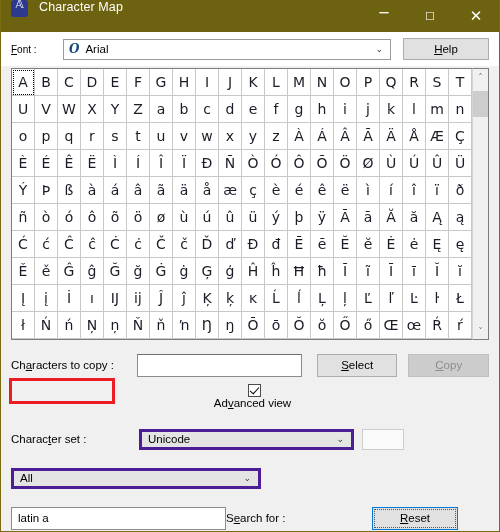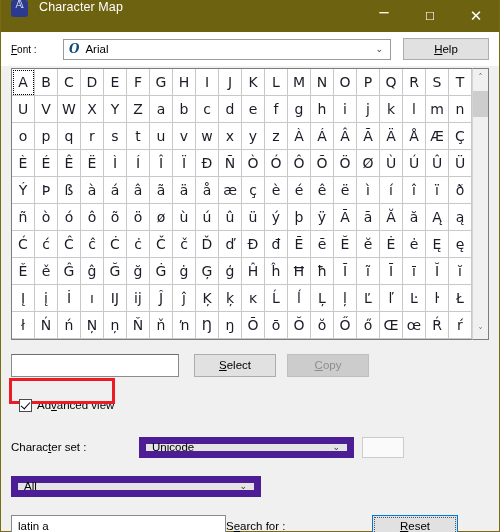--- a/index.html
+++ b/index.html
@@ -219,21 +219,21 @@
     font-size: 11.5px;
     color: #000;
   }
   #select-button { width: 82px; margin-left: 15px; }
   #copy-button {
     width: 82px; margin-left: 11px;
     background: #cccccc; border-color: #bfbfbf; color: #8d8d8d;
   }
 
   
-  #adv-row { height: 26px; margin-top: 12px; align-items: center; }
+  #adv-row { height: 26px; margin-top: 4px; align-items: center; flex-direction: column; }
   #adv-highlight {
     position: absolute;
     left: 8px;
     top: 38px;
     width: 106px;
     height: 26px;
     border: 3px solid #ec1c24;
   }
   #adv-check {
     width: 13px; height: 13px;
@@ -252,21 +252,21 @@
     border-width: 0 1.6px 1.6px 0;
     transform: rotate(42deg);
   }
   #adv-label { margin-left: 5px; font-size: 11.5px; color: #000; }
 
   #charset-row { height: 30px; margin-top: 14px; }
   #charset-label { width: 128px; font-size: 11.5px; color: #000; }
   .combo {
     height: 21px;
     background: #e4e4e4;
-    border: 7px solid #4c1d95;
+    border: 3px solid #4c1d95;
     display: flex;
     align-items: center;
     padding-left: 6px;
     position: relative;
     font-size: 11.5px;
     color: #000;
   }
   .combo .arrow {
     position: absolute; right: 7px; top: 50%;
     transform: translateY(-50%);
@@ -539,20 +539,21 @@
       <div id="sb-track">
         <div id="sb-thumb"></div>
       </div>
       <div class="sb-arrow">˅</div>
     </div>
   </div>
 
   <div id="bottom">
 
     <div class="row" id="copy-row">
+      <div id="copy-label">Ch<span class="u">a</span>racters to copy :</div>
       <div id="copy-input"></div>
       <div class="btn" id="select-button"><span class="u">S</span>elect</div>
       <div class="btn" id="copy-button"><span class="u">C</span>opy</div>
     </div>
 
     <div id="adv-highlight"></div>
     <div class="row" id="adv-row">
       <div id="adv-check"></div>
       <div id="adv-label">Ad<span class="u">v</span>anced view</div>
     </div>

